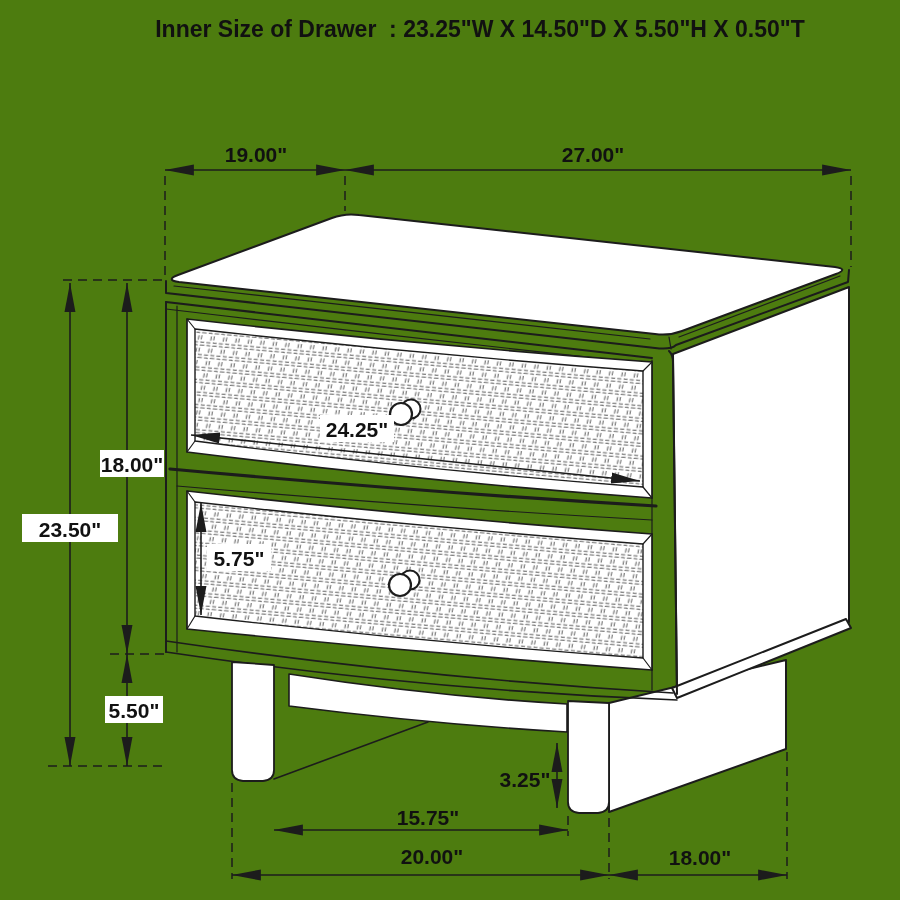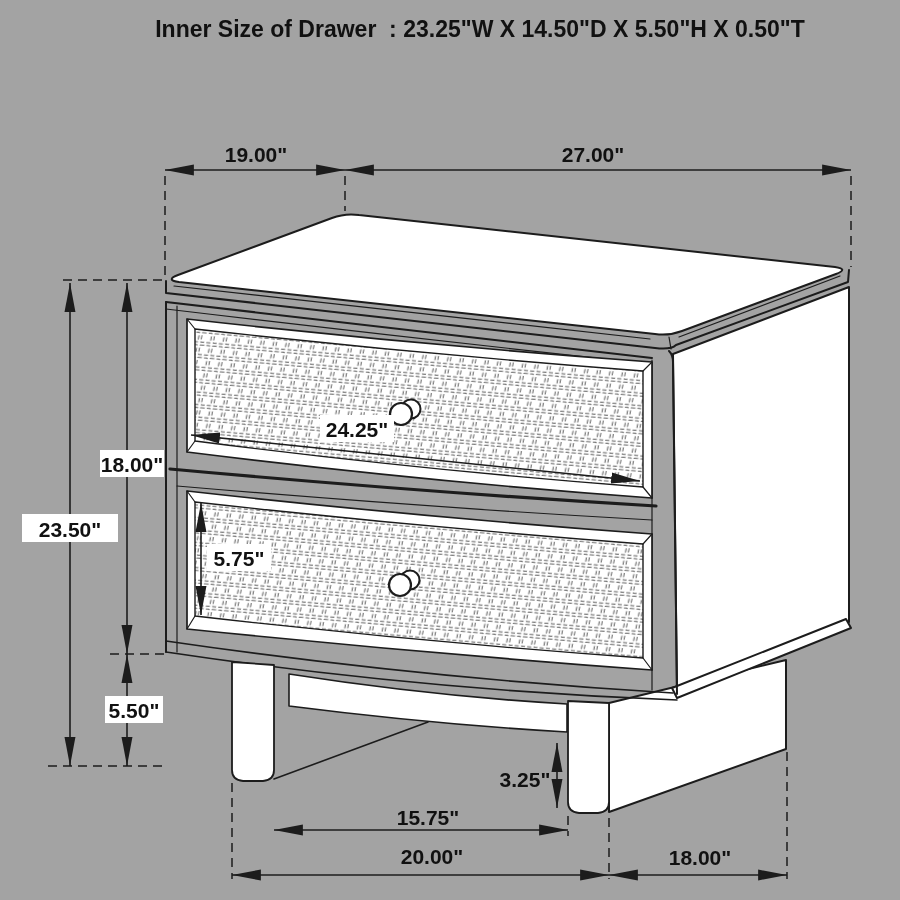--- a/index.html
+++ b/index.html
@@ -1,16 +1,16 @@
 <!DOCTYPE html>
 <html><head>
 <meta charset="utf-8">
 <style>
   html,body{margin:0;padding:0;background:#ffffff;}
-  .stage{position:relative;width:900px;height:900px;background:#a3a3a3;overflow:hidden;
+  .stage{position:relative;width:900px;height:900px;background:#4d7c0f;overflow:hidden;
          font-family:"Liberation Sans","DejaVu Sans",sans-serif;}
   svg{position:absolute;inset:0;}
   .outline{fill:none;stroke:#1c1c1c;stroke-width:2;stroke-linejoin:round;stroke-linecap:round;}
   .outline-f{fill:#ffffff;stroke:#1c1c1c;stroke-width:2;stroke-linejoin:round;stroke-linecap:round;}
   .thin{fill:none;stroke:#1c1c1c;stroke-width:1.2;stroke-linejoin:round;stroke-linecap:round;}
   .med{fill:none;stroke:#1c1c1c;stroke-width:1.6;stroke-linejoin:round;stroke-linecap:round;}
   .thick{fill:none;stroke:#1c1c1c;stroke-width:3.2;stroke-linecap:round;}
   .panel{fill:url(#rattan);stroke:#1c1c1c;stroke-width:1.4;}
   .dframe{fill:#ffffff;stroke:#1c1c1c;stroke-width:1.7;stroke-linejoin:round;}
   .dash{fill:none;stroke:#1c1c1c;stroke-width:1.5;stroke-dasharray:9 6;}

